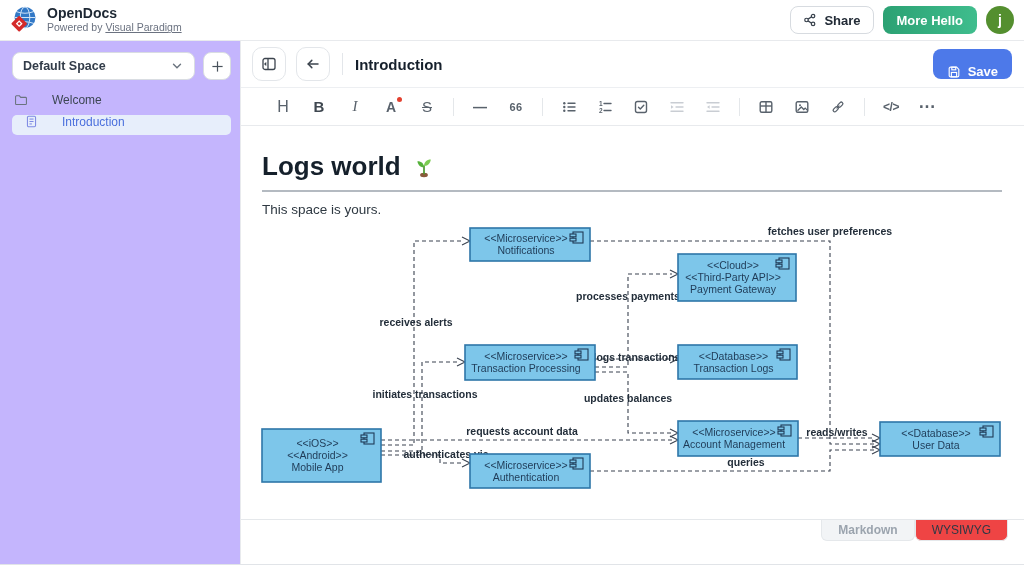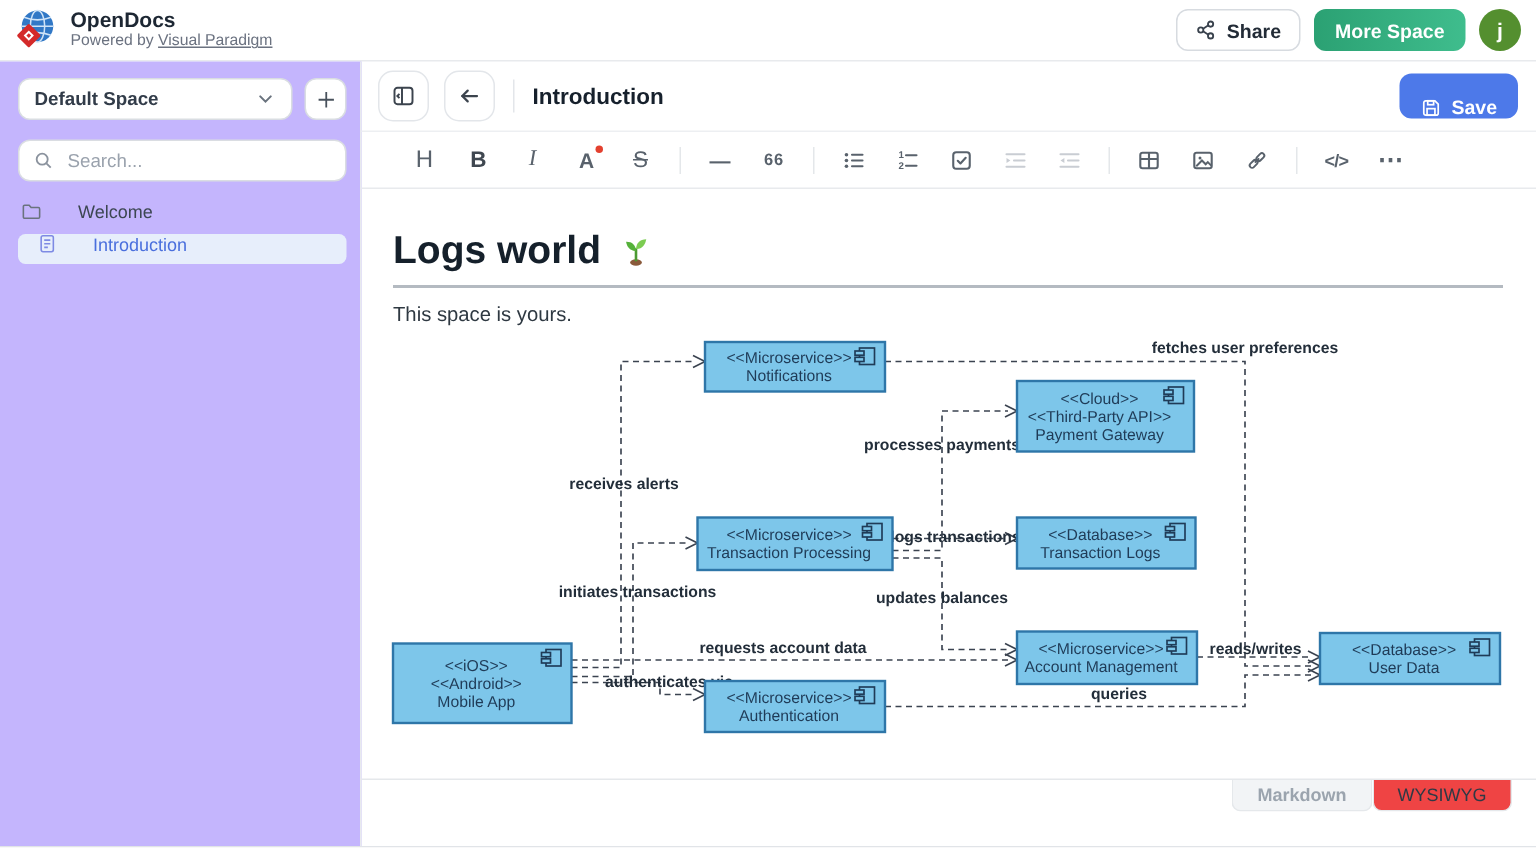--- a/index.html
+++ b/index.html
@@ -118,21 +118,21 @@
           <svg width="14" height="14" viewBox="0 0 16 16" fill="none" stroke="#39424d" stroke-width="1.4">
             <circle cx="11.5" cy="3.5" r="2"></circle>
               <circle cx="4" cy="8" r="2"></circle>
               <circle cx="11.5" cy="12.5" r="2"></circle>
             <line x1="5.8" y1="7" x2="9.8" y2="4.4"></line>
               <line x1="5.8" y1="9" x2="9.8" y2="11.6"></line>
           </svg>
         </span>
         <span>Share</span>
       </button>
-      <button class="btn-moreapps">More Space</button>
+      <button class="btn-moreapps">More Hello</button>
       <div class="avatar">j</div>
     </div>
   </div>
 
   <div class="body">
 
     <div class="sidebar">
       <div class="space-row">
         <div class="space-select">
           <span class="lbl">Default Space</span>
@@ -141,29 +141,20 @@
                 <path d="M4 6 L8 10 L12 6"></path>
               </svg>
           </span>
         </div>
         <button class="add-btn">
           <svg width="13" height="13" viewBox="0 0 14 14" stroke="#49525c" stroke-width="1.3">
               <line x1="7" y1="1.5" x2="7" y2="12.5"></line>
               <line x1="1.5" y1="7" x2="12.5" y2="7"></line>
             </svg>
         </button>
-      </div>
-      <div class="search-box">
-        <span>
-          <svg width="14" height="14" viewBox="0 0 16 16" fill="none" stroke="#8b939e" stroke-width="1.4">
-              <circle cx="7" cy="7" r="4.2"></circle>
-              <line x1="10.2" y1="10.2" x2="13.5" y2="13.5"></line>
-            </svg>
-        </span>
-        <input placeholder="Search..." style="">
       </div>
       <div class="tree">
         <div class="tree-row">
           <span>
             <svg width="14" height="14" viewBox="0 0 16 16" fill="none" stroke="#6a737e" stroke-width="1.2">
                 <path d="M1.8 4.2 a1 1 0 0 1 1 -1 h3.4 l1.5 1.8 h5.5 a1 1 0 0 1 1 1 v6.2 a1 1 0 0 1 -1 1 h-10.4 a1 1 0 0 1 -1 -1 z"></path>
               </svg>
           </span>
           <span>Welcome</span>
         </div>

